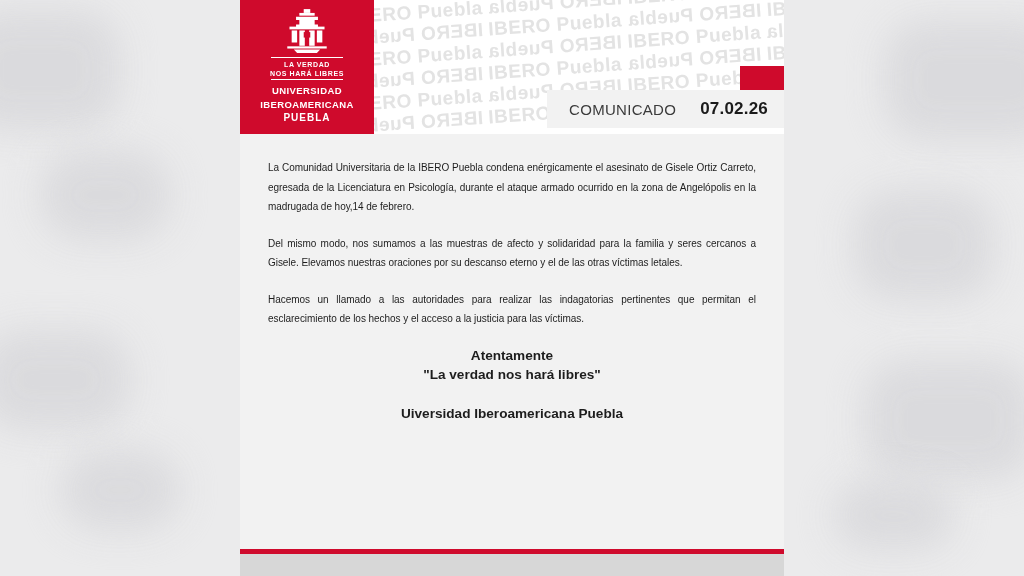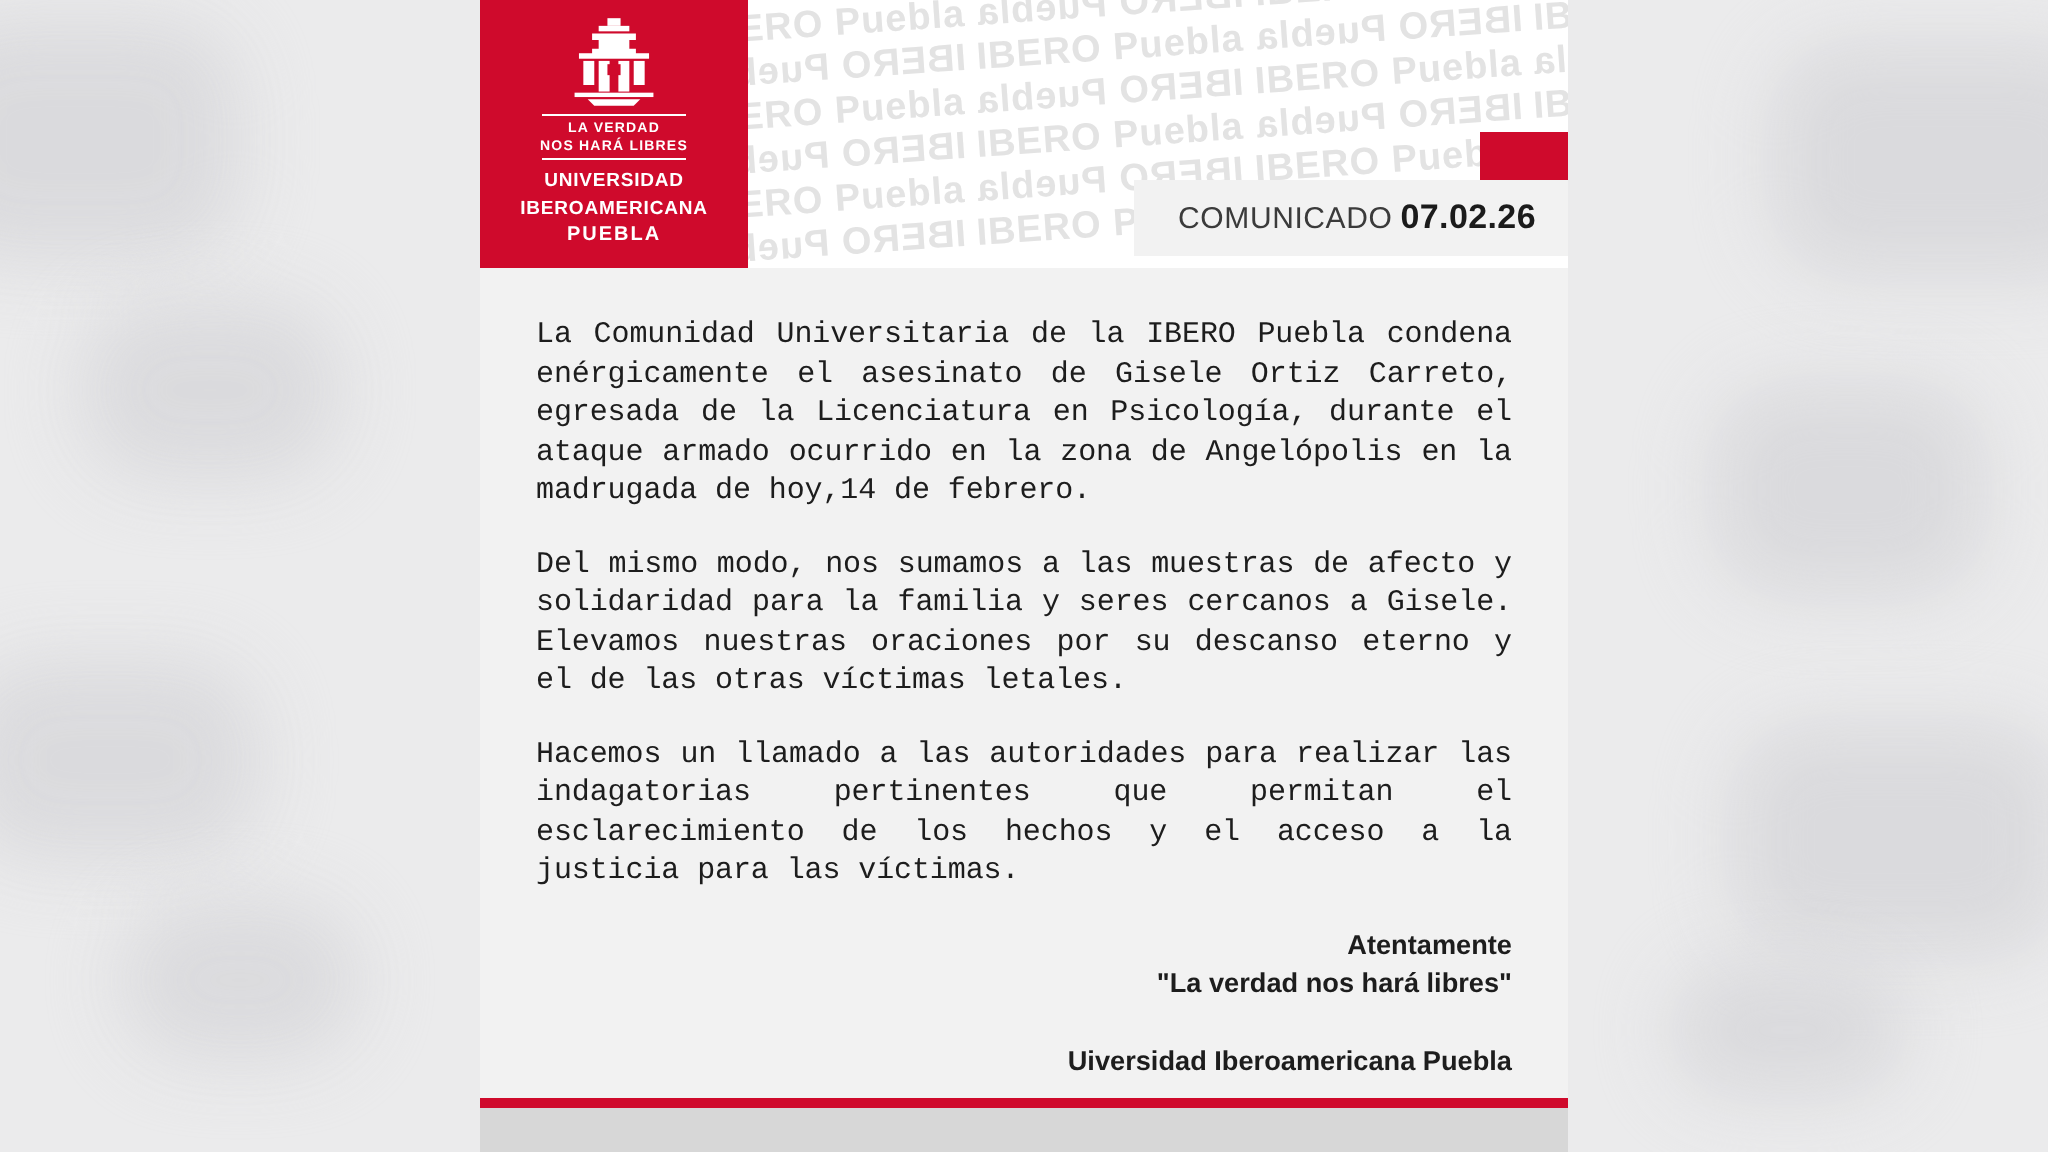--- a/index.html
+++ b/index.html
@@ -145,21 +145,21 @@
   .comunicado-bar {
     position: absolute;
     right: 0;
     top: 90px;
     height: 38px;
     background: #f2f2f2;
     display: flex;
     align-items: center;
     padding: 0 16px 0 22px;
     box-sizing: border-box;
-    gap: 4px;
+    gap: 24px;
     text-align: right;
   }
   .comunicado-label {
     font-size: 15px;
     color: #3b3b3b;
     letter-spacing: .3px;
   }
   .comunicado-date {
     font-size: 17px;
     font-weight: bold;
@@ -170,32 +170,31 @@
   
   .body-area {
     position: absolute;
     left: 0;
     top: 134px;
     width: 100%;
     padding: 24px 28px 0 28px;
     box-sizing: border-box;
   }
   .para {
-    font-size: 15px;
+    font-size: 10px;
     line-height: 19.5px;
     color: #1d1d1d;
     text-align: justify;
     margin: 0 0 17px 0;
     letter-spacing: -0.05px;
-    font-family: Liberation Mono, monospace;
   }
 
   .signature {
     margin-top: 16px;
-    text-align: right;
+    text-align: center;
   }
   .sig-line {
     font-size: 13.6px;
     font-weight: bold;
     color: #1d1d1d;
     line-height: 19px;
   }
   .sig-org {
     font-size: 13.6px;
     font-weight: bold;

